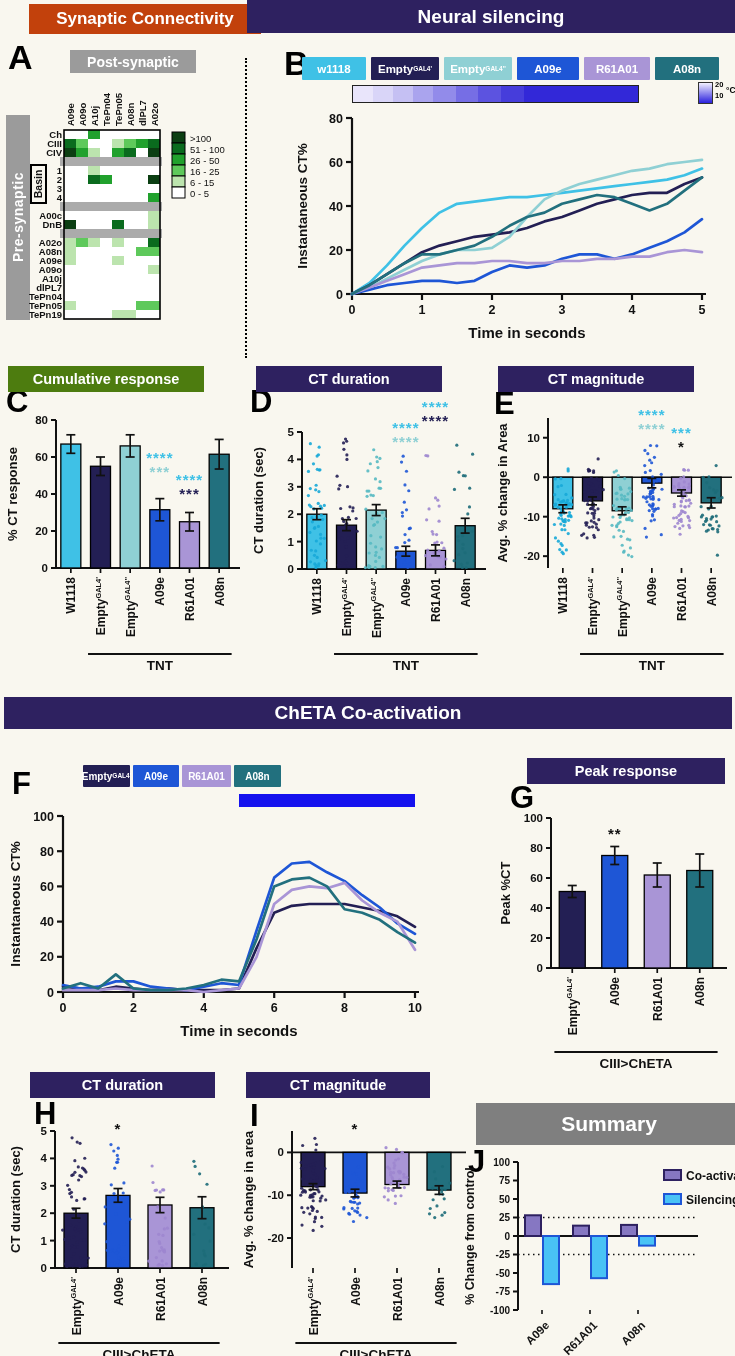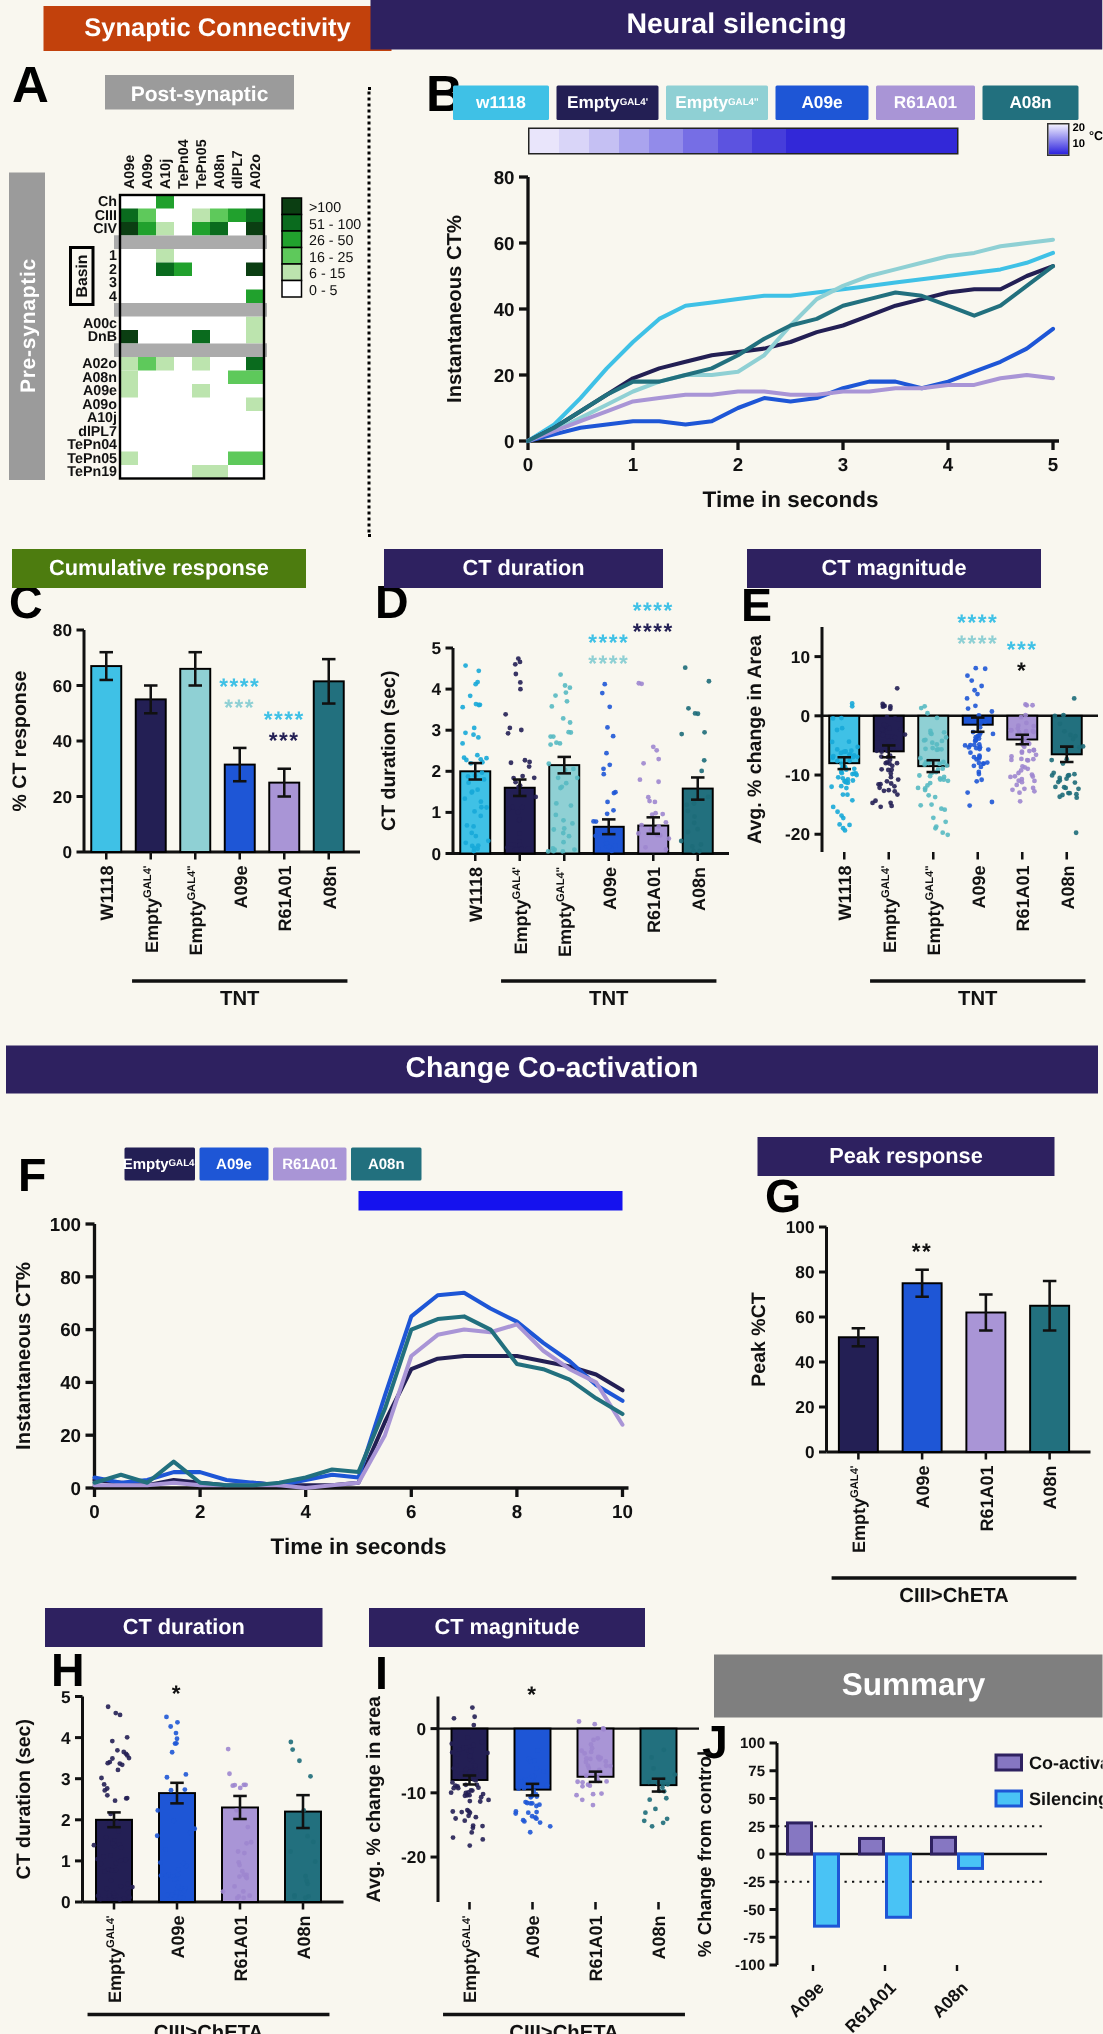--- a/index.html
+++ b/index.html
@@ -32,21 +32,21 @@
   <div class="abs plabel" style="left:12px;top:766px;">F</div>
   <div class="abs plabel" style="left:510px;top:780px;">G</div>
   <div class="abs plabel" style="left:34px;top:1096px;">H</div>
   <div class="abs plabel" style="left:250px;top:1098px;">I</div>
   <div class="abs plabel" style="left:468px;top:1144px;">J</div>
 
   <div class="abs hdr" style="left:70px;top:50px;width:126px;height:23px;background:#9b9b9b;font-size:14px;">Post-synaptic</div>
   <div class="abs vbar" style="left:6px;top:115px;width:24px;height:205px;">
        <span>Pre-synaptic</span>
     </div>
-  <div class="abs" style="left:36px;top:76px;"><svg width="215" height="258" viewBox="0 0 215 258" style="overflow:visible">
+  <div class="abs" style="left:20px;top:76px;"><svg width="215" height="258" viewBox="0 0 215 258" style="overflow:visible">
         <rect x="40" y="81" width="102" height="9" fill="#ababab"></rect>
         <rect x="40" y="126" width="102" height="9" fill="#ababab"></rect>
         <rect x="40" y="153" width="102" height="9" fill="#ababab"></rect>
         <rect x="44" y="54" width="96" height="189" fill="#fff"></rect>
         <rect x="68" y="54" width="12" height="9" fill="#21a12d"></rect>
         <rect x="44" y="63" width="12" height="9" fill="#0a6b1e"></rect>
         <rect x="56" y="63" width="12" height="9" fill="#5ec95b"></rect>
         <rect x="92" y="63" width="12" height="9" fill="#bce4ae"></rect>
         <rect x="104" y="63" width="12" height="9" fill="#5ec95b"></rect>
         <rect x="116" y="63" width="12" height="9" fill="#21a12d"></rect>
@@ -869,21 +869,21 @@
         <text x="223.66666666666669" y="171" text-anchor="end" font-size="12" font-weight="700" fill="#111" transform="rotate(-90 223.66666666666669 171)"><tspan>A08n</tspan></text>
         <line x1="88.03999999999999" y1="248" x2="231.6266666666667" y2="248" stroke="#111" stroke-width="2.2"></line>
         <text x="159.83333333333334" y="264" text-anchor="middle" font-size="13.5" font-weight="700" fill="#111">TNT</text>
         <text x="159.83333333333334" y="13.97368421052633" text-anchor="middle" font-size="15" font-weight="700" fill="#3fc1e6" letter-spacing="1">****</text>
         <text x="159.83333333333334" y="27.97368421052633" text-anchor="middle" font-size="15" font-weight="700" fill="#8fd0d4" letter-spacing="1">****</text>
         <text x="189.5" y="31.73684210526315" text-anchor="middle" font-size="15" font-weight="700" fill="#3fc1e6" letter-spacing="1">***</text>
         <text x="189.5" y="45.73684210526315" text-anchor="middle" font-size="15" font-weight="700" fill="#111111" letter-spacing="1">*</text>
         <text x="15" y="87" text-anchor="middle" font-size="13" font-weight="700" fill="#111" transform="rotate(-90 15 87)">Avg. % change in Area</text>
       </svg></div>
 
-  <div class="abs hdr" style="left:4px;top:697px;width:728px;height:32px;background:#2e2160;font-size:19px;">Change Co-activation</div>
+  <div class="abs hdr" style="left:4px;top:697px;width:728px;height:32px;background:#2e2160;font-size:19px;">ChETA Co-activation</div>
   <div class="abs" style="left:83px;top:765px;height:22px;">
       <div class="chip" style="position: absolute; left: 0px; top: 0px; width: 47px; height: 100%; background: rgb(35, 31, 84); font-size: 10px;">Empty<sup>GAL4'</sup></div>
       <div class="chip" style="position: absolute; left: 50px; top: 0px; width: 46px; height: 100%; background: rgb(30, 86, 214); font-size: 10px;">A09e</div>
       <div class="chip" style="position: absolute; left: 99px; top: 0px; width: 49px; height: 100%; background: rgb(169, 149, 214); font-size: 10px;">R61A01</div>
       <div class="chip" style="position: absolute; left: 151px; top: 0px; width: 47px; height: 100%; background: rgb(34, 112, 126); font-size: 10px;">A08n</div>
     </div>
   <div class="abs" style="left:5px;top:786px;"><svg width="466" height="300" viewBox="0 0 466 300" style="overflow:visible">
         <line x1="58" y1="30" x2="58" y2="206" stroke="#111" stroke-width="2.2"></line>
         <line x1="58" y1="206" x2="414" y2="206" stroke="#111" stroke-width="2.2"></line>
         <line x1="52" y1="206" x2="58" y2="206" stroke="#111" stroke-width="2.2"></line>
@@ -912,21 +912,21 @@
         <text x="410" y="226" text-anchor="middle" font-size="12.5" font-weight="700" fill="#111">10</text>
         <rect x="234" y="8" width="176" height="13" fill="#1512ee"></rect>
         <polyline points="58.0,200.7 75.6,202.5 93.2,204.2 110.8,200.7 128.4,202.5 146.0,204.2 163.6,202.5 181.2,204.2 198.8,204.2 216.4,204.2 234.0,202.5 251.6,162.0 269.2,126.8 286.8,119.8 304.4,118.0 322.0,118.0 339.6,118.0 357.2,121.5 374.8,125.0 392.4,130.3 410.0,140.9" fill="none" stroke="#231f54" stroke-width="2.7" stroke-linejoin="round" stroke-linecap="round"></polyline>
         <polyline points="58.0,199.0 75.6,202.5 93.2,200.7 110.8,195.4 128.4,195.4 146.0,200.7 163.6,202.5 181.2,204.2 198.8,200.7 216.4,197.2 234.0,199.0 251.6,144.4 269.2,91.6 286.8,77.5 304.4,75.8 322.0,86.3 339.6,95.1 357.2,109.2 374.8,121.5 392.4,137.4 410.0,147.9" fill="none" stroke="#1e56d6" stroke-width="2.7" stroke-linejoin="round" stroke-linecap="round"></polyline>
         <polyline points="58.0,204.2 75.6,204.2 93.2,204.2 110.8,202.5 128.4,204.2 146.0,204.2 163.6,204.2 181.2,204.2 198.8,206.0 216.4,204.2 234.0,202.5 251.6,170.8 269.2,118.0 286.8,103.9 304.4,100.4 322.0,102.2 339.6,96.9 357.2,114.5 374.8,126.8 392.4,135.6 410.0,163.8" fill="none" stroke="#a995d6" stroke-width="2.7" stroke-linejoin="round" stroke-linecap="round"></polyline>
         <polyline points="58.0,202.5 75.6,197.2 93.2,202.5 110.8,188.4 128.4,202.5 146.0,204.2 163.6,204.2 181.2,202.5 198.8,199.0 216.4,193.7 234.0,195.4 251.6,153.2 269.2,100.4 286.8,93.4 304.4,91.6 322.0,100.4 339.6,123.3 357.2,126.8 374.8,133.8 392.4,146.2 410.0,156.7" fill="none" stroke="#22707e" stroke-width="2.7" stroke-linejoin="round" stroke-linecap="round"></polyline>
         <text x="15" y="118" text-anchor="middle" font-size="13.5" font-weight="700" fill="#111" transform="rotate(-90 15 118)">Instantaneous CT%</text>
         <text x="234" y="250" text-anchor="middle" font-size="15" font-weight="700" fill="#111">Time in seconds</text>
       </svg></div>
 
-  <div class="abs subhead" style="left:505px;top:758px;width:198px;height:26px;background:#2e2160;">Peak response</div>
+  <div class="abs subhead" style="left:527px;top:758px;width:198px;height:26px;background:#2e2160;">Peak response</div>
   <div class="abs" style="left:495px;top:800px;"><svg width="238" height="300" viewBox="0 0 238 300" style="overflow:visible">
         <line x1="56" y1="18" x2="56" y2="168" stroke="#111" stroke-width="2"></line>
         <line x1="51" y1="168" x2="56" y2="168" stroke="#111" stroke-width="2"></line>
         <text x="48" y="172" text-anchor="end" font-size="11.5" font-weight="700" fill="#111">0</text>
         <line x1="51" y1="138" x2="56" y2="138" stroke="#111" stroke-width="2"></line>
         <text x="48" y="142" text-anchor="end" font-size="11.5" font-weight="700" fill="#111">20</text>
         <line x1="51" y1="108" x2="56" y2="108" stroke="#111" stroke-width="2"></line>
         <text x="48" y="112" text-anchor="end" font-size="11.5" font-weight="700" fill="#111">40</text>
         <line x1="51" y1="78" x2="56" y2="78" stroke="#111" stroke-width="2"></line>
         <text x="48" y="82" text-anchor="end" font-size="11.5" font-weight="700" fill="#111">60</text>

